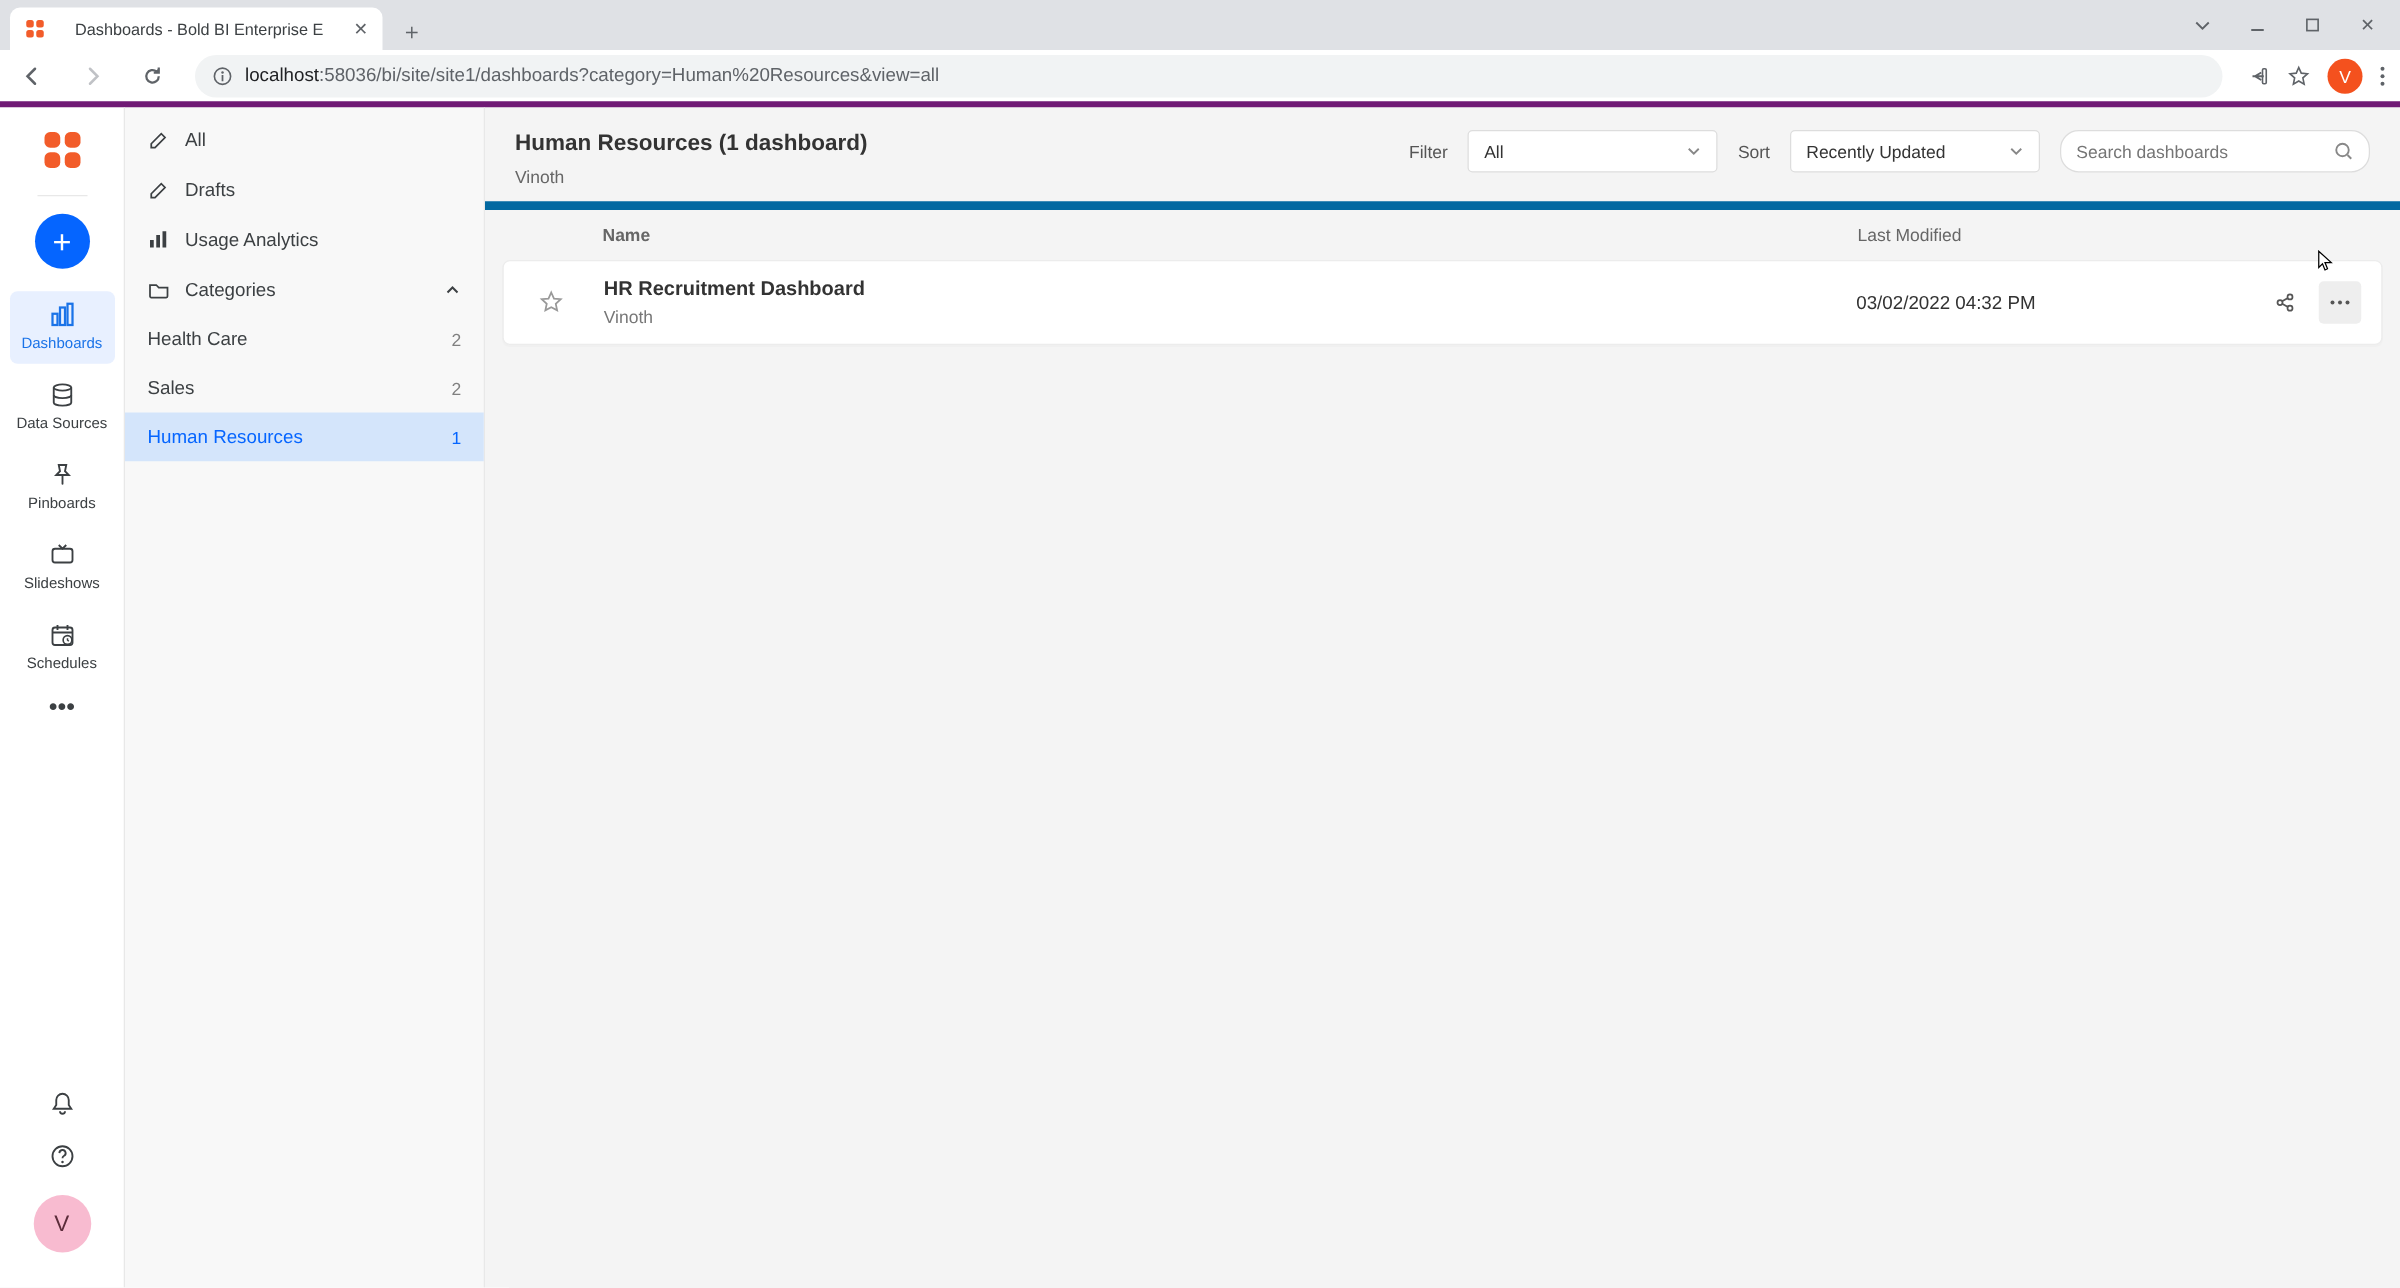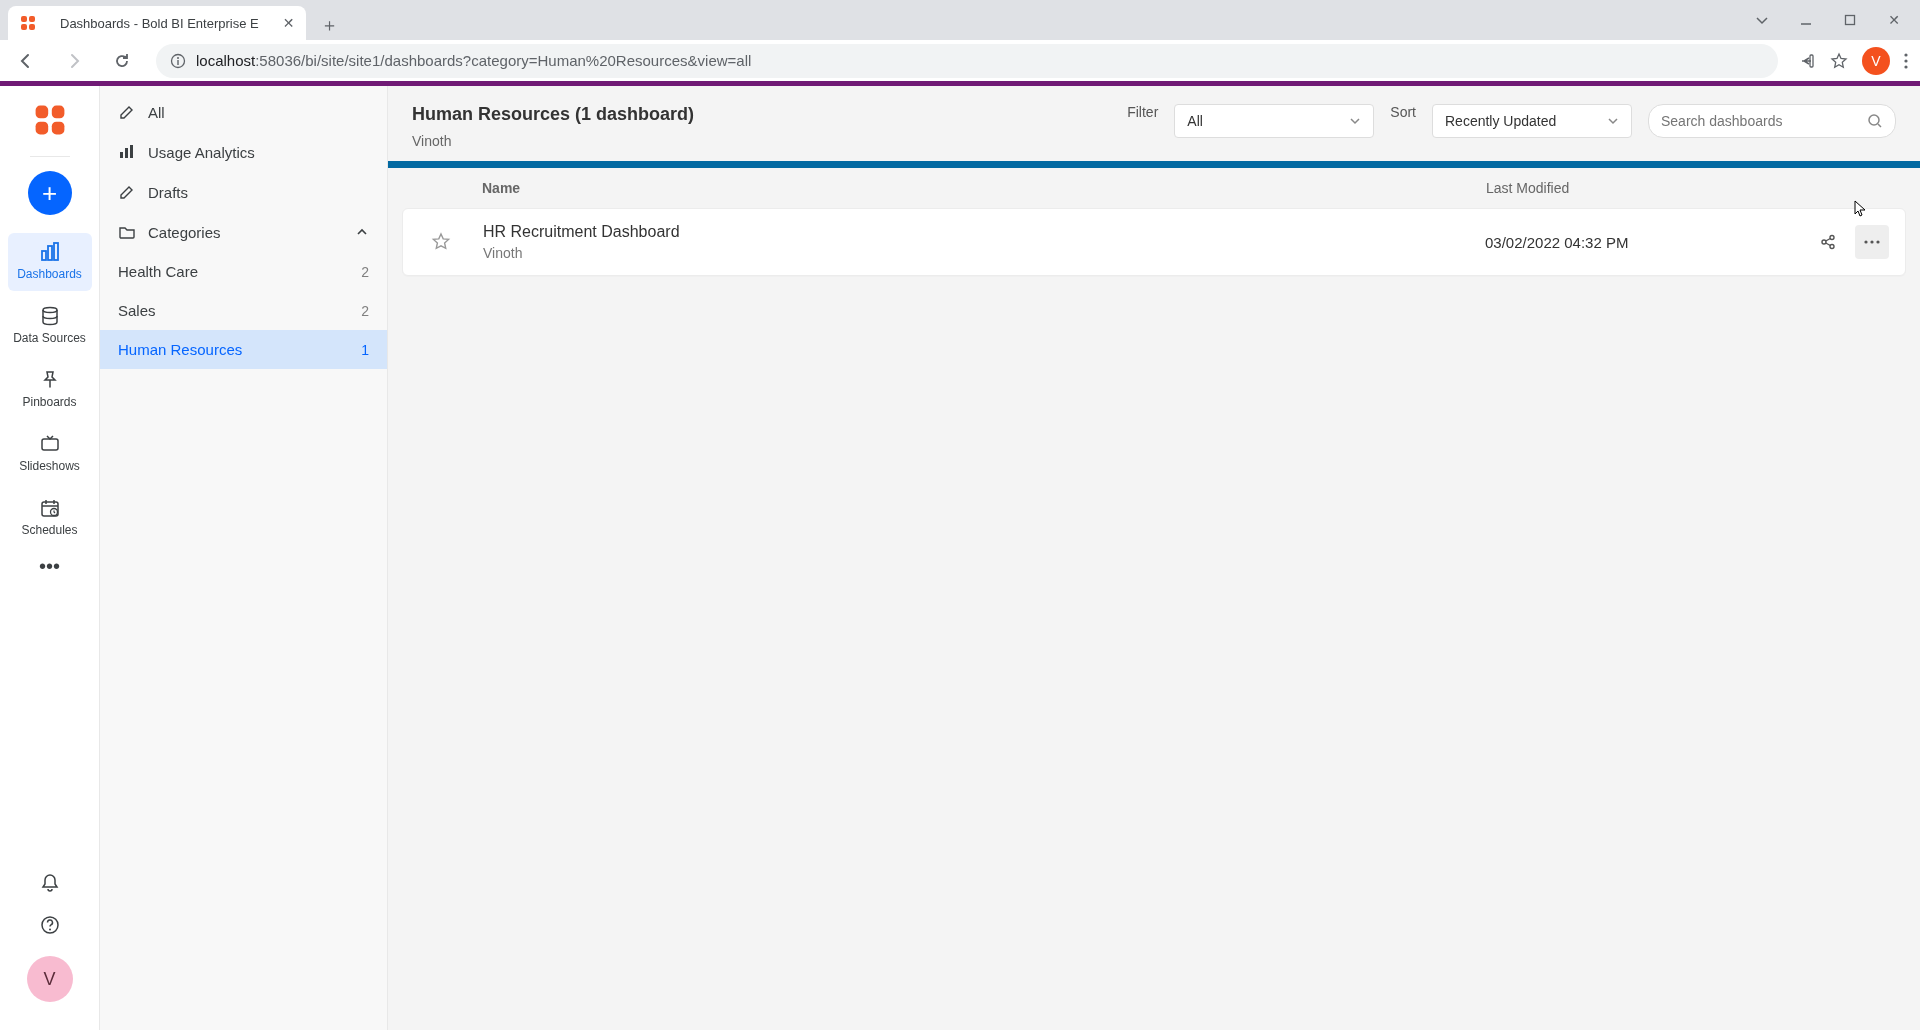--- a/index.html
+++ b/index.html
@@ -49,37 +49,37 @@
   .cat-item .count { margin-left:auto; color:#808080; font-size:14px;}
   .cat-item.active { background:#d4e5fb; color:#0565ff;}
   .cat-item.active .count { color:#0565ff;}
 
   
   .main { flex:1; background:#f4f4f4; display:flex; flex-direction:column;}
   .main-header { padding: 18px 24px 12px; display:flex; align-items:flex-start; gap: 30px; border-bottom:7px solid #0369a1;}
   .mh-title-block { display:flex; flex-direction:column; gap:8px;}
   .mh-title { font-size:18px; font-weight:600; color:#333; }
   .mh-sub { font-size:14px; color:#666;}
-  .mh-controls { margin-left:auto; display:flex; gap: 16px;}
+  .mh-controls { margin-left:auto; display:flex; align-items:center; gap: 16px;}
   .ctl-lbl { font-size:14px; color:#555;}
   .dropdown { background:#fff; border:1px solid #ddd; border-radius:4px; height:34px; min-width:200px; display:flex; align-items:center; padding:0 12px; font-size:14px; color:#333; cursor:pointer;}
   .dropdown .chev { margin-left:auto; color:#888;}
   .search-dash { background:#fff; border:1px solid #ddd; border-radius:15px; height:34px; width:248px; display:flex; align-items:center; padding:0 12px; gap:8px;}
   .search-dash input { border:none; outline:none; flex:1; font-size:14px;}
 
   .table-head { display:flex; padding: 12px 24px; font-size:14px; color:#666;}
   .col-star { width:56px; }
   .col-name { flex:1; padding-left:14px;font-weight:bold;}
   .col-mod { width:280px; }
   .col-actions { width:130px; }
 
   .row-card { margin: 0 14px 10px; background:#fff; border:1px solid #ececec; border-radius:6px; display:flex; align-items:center; padding: 14px 10px; box-shadow: 0 1px 1px rgba(0,0,0,0.02);}
   .row-card .star { width:56px; display:flex; justify-content:center; color:#888; cursor:pointer;}
   .row-card .name-block { flex:1; padding-left:14px; display:flex; flex-direction:column; gap:4px;}
-  .row-card .dname { font-size:16px; font-weight:400; color:#333;}
+  .row-card .dname { font-size:16px; font-weight:700; color:#333;}
   .row-card .dauthor { font-size:14px; color:#777;}
   .row-card .mod { width:280px; font-size:15px; color:#333;}
   .row-card .actions { width:130px; display:flex; gap:10px; justify-content:flex-end; padding-right:6px;}
   .icon-sq { width:34px; height:34px; display:flex; align-items:center; justify-content:center; color:#555; cursor:pointer; border-radius:4px;}
   .icon-sq.boxed { background:#eee; }
 
   .cursor-overlay { position:absolute; width:18px; height:18px; pointer-events:none;}
 
   svg { display:block; }
 </style>
@@ -253,31 +253,31 @@
 
   <div class="sidebar">
     <div class="sb-item">
       <svg width="18" height="18" viewBox="0 0 18 18">
           <path d="M3 12l8-8 3 3-8 8H3v-3z" stroke="#3c4043" stroke-width="1.4" fill="none"></path>
         </svg>
       <span>All</span>
     </div>
     <div class="sb-item">
       <svg width="18" height="18" viewBox="0 0 18 18">
+          <path d="M3 12l8-8 3 3-8 8H3v-3z" stroke="#3c4043" stroke-width="1.4" fill="none"></path>
+        </svg>
+      <span>Drafts</span>
+    </div>
+    <div class="sb-item">
+      <svg width="18" height="18" viewBox="0 0 18 18">
           <rect x="2" y="9" width="3" height="6" fill="#3c4043"></rect>
           <rect x="7" y="5" width="3" height="10" fill="#3c4043"></rect>
           <rect x="12" y="2" width="3" height="13" fill="#3c4043"></rect>
         </svg>
       <span>Usage Analytics</span>
-    </div>
-    <div class="sb-item">
-      <svg width="18" height="18" viewBox="0 0 18 18">
-          <path d="M3 12l8-8 3 3-8 8H3v-3z" stroke="#3c4043" stroke-width="1.4" fill="none"></path>
-        </svg>
-      <span>Drafts</span>
     </div>
     <div class="sb-item">
       <svg width="18" height="18" viewBox="0 0 18 18">
           <path d="M2 5h5l2 2h7v7a1 1 0 0 1-1 1H3a1 1 0 0 1-1-1V5z" stroke="#3c4043" stroke-width="1.4" fill="none"></path>
         </svg>
       <span>Categories</span>
       <span class="chev">
           <svg width="14" height="14" viewBox="0 0 14 14">
             <path d="M3 9l4-4 4 4" stroke="#3c4043" stroke-width="1.6" fill="none"></path>
           </svg>

